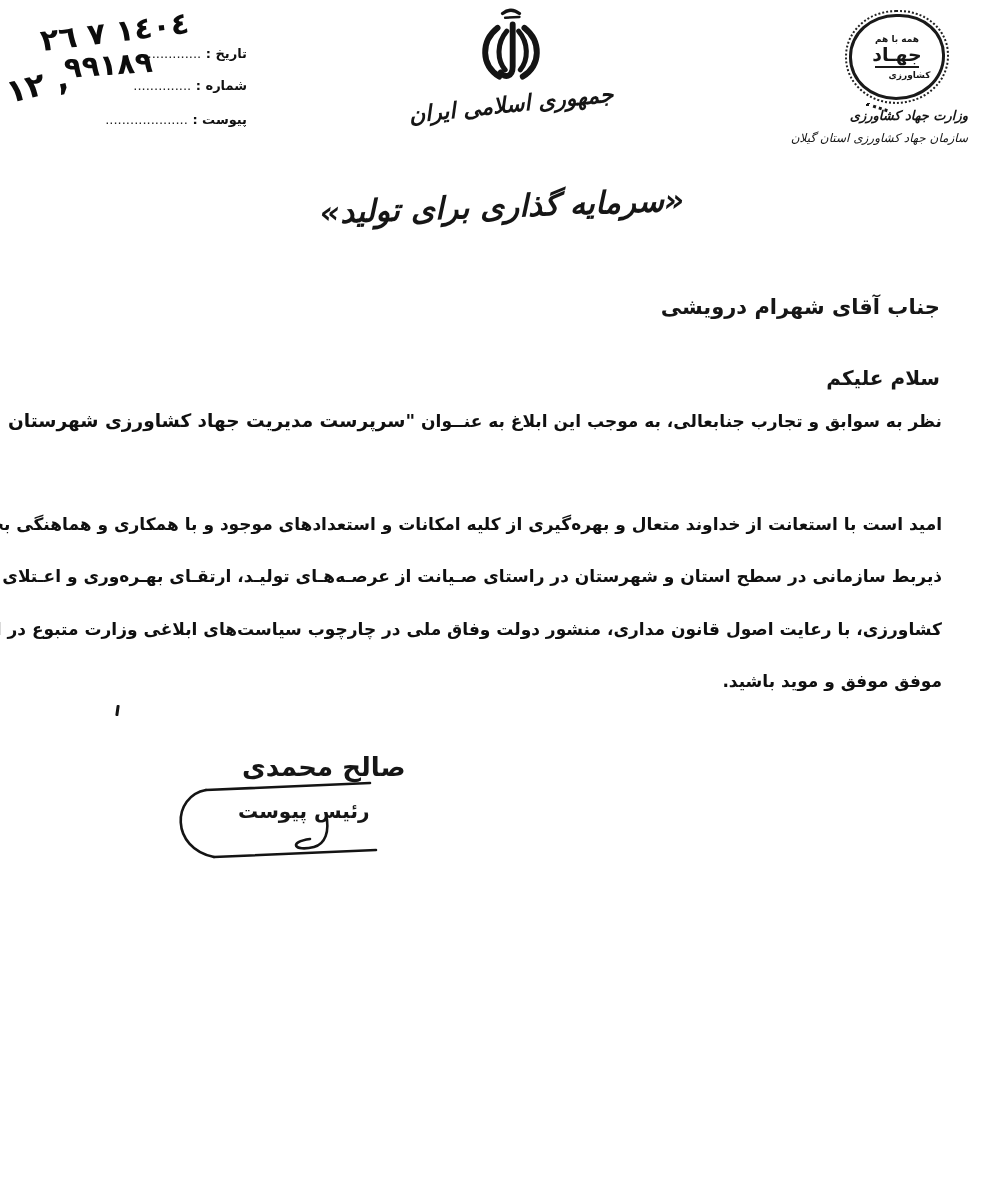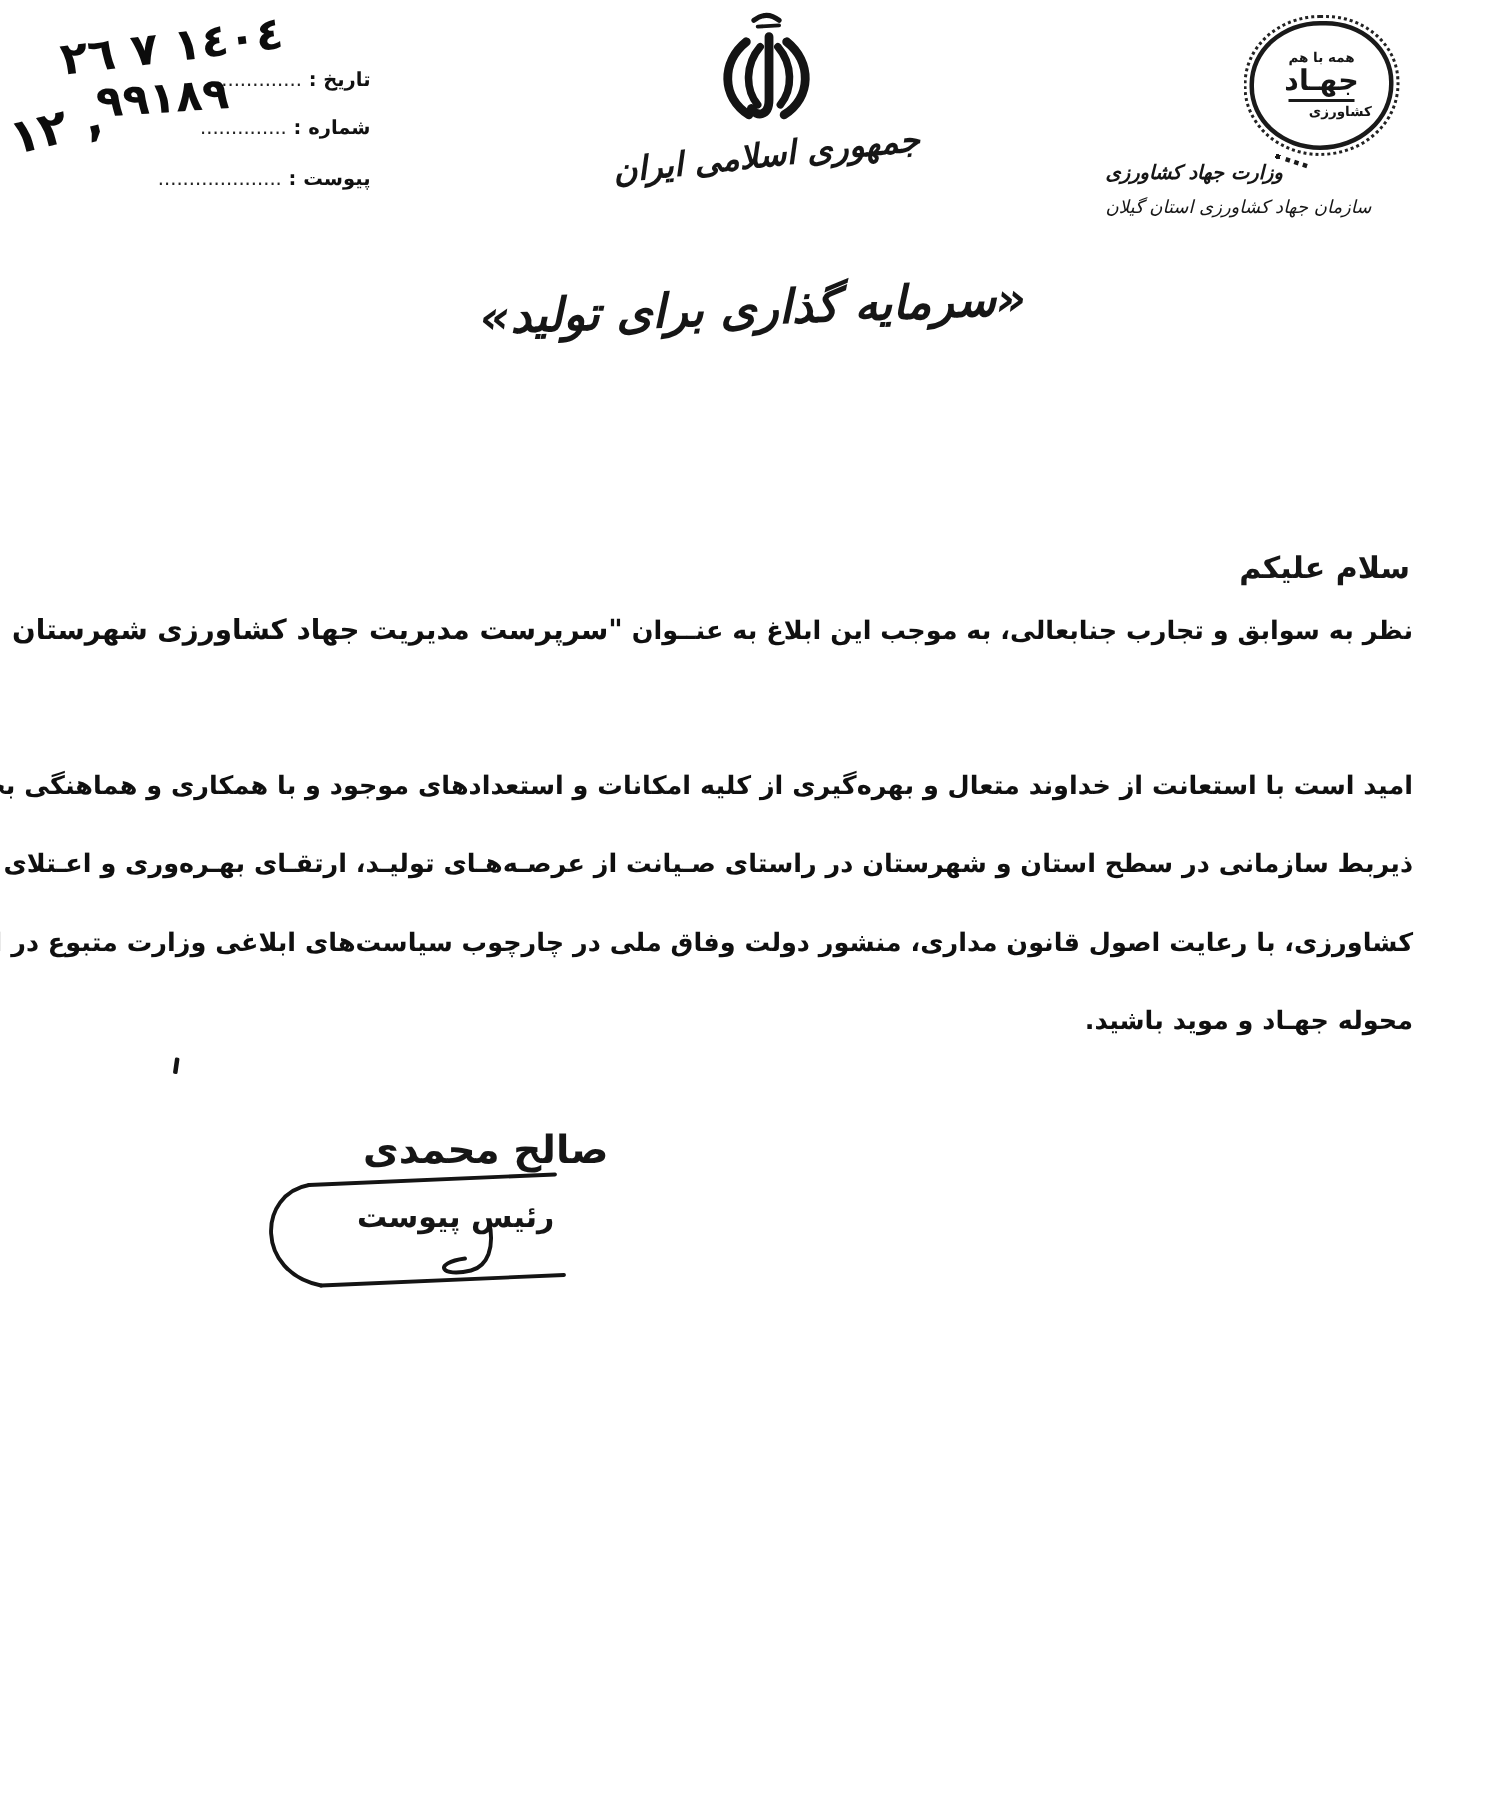--- a/index.html
+++ b/index.html
@@ -53,23 +53,23 @@
     font-size: 22px;
     font-weight: bold;
     font-style: italic;
     transform: rotate(-6deg);
     direction: rtl;
     white-space: nowrap;
   }
   
   .hdr-right {
     position: absolute;
-    top: 14px; right: 52px;
+    top: 14px; right: 36px;
     width: 215px;
-    text-align: left;
+    text-align: right;
     direction: rtl;
   }
   .jihad-logo {
     position: relative;
     width: 96px; height: 86px;
     margin: 0 auto 8px 96px;
   }
   .logo-circle {
     position: absolute; inset: 0;
     border: 3px solid #1a1a1a;
@@ -208,32 +208,33 @@
         <div class="logo-bottom">کشاورزی</div>
       </div>
       <div class="logo-tail"></div>
     </div>
     <div class="ministry">وزارت جهاد کشاورزی</div>
     <div class="organization">سازمان جهاد کشاورزی استان گیلان</div>
   </div>
 
   <div class="slogan">«سرمایه گذاری برای تولید»</div>
 
+  <div class="addressee">جناب آقای شهرام درویشی</div>
   <div class="salutation">سلام علیکم</div>
 
   <div class="body-line line-appoint1">
     <span>نظر به سوابق و تجارب جنابعالی، به موجب این ابلاغ به عنــوان</span>
     <span> </span>
     <span class="bold-title">"سرپرست مدیریت جهاد کشاورزی شهرستان لاهیجان"</span>
   </div>
 
   <div class="para-line para-1">امید است با استعانت از خداوند متعال و  بهره‌گیری از کلیه امکانات و استعدادهای موجود و با همکاری و هماهنگی بخش‌های</div>
   <div class="para-line para-2">ذیربط سازمانی در سطح استان و شهرستان در راستای صـیانت از عرصـه‌هـای تولیـد، ارتقـای بهـره‌وری و اعـتلای بخـش</div>
   <div class="para-line para-3">کشاورزی، با رعایت اصول قانون مداری، منشور دولت وفاق ملی در چارچوب سیاست‌های ابلاغی وزارت متبوع در انجام امـور</div>
-  <div class="para-line para-4">محوله جهـاد و موید باشید.</div>
+  <div class="para-line para-4">موفق موفق و موید باشید.</div>
 
   <div class="ink-mark"></div>
 
   <div class="sig-name">صالح محمدی</div>
   <div class="sig-title">رئیس پیوست</div>
   <svg class="sig-swoosh" width="216" height="96" viewBox="0 0 216 96">
     <g stroke="#141414" fill="none" stroke-width="2.6" stroke-linecap="round">
       <path d="M202 7 L 38 14"></path>
       <path d="M38 14 C 4 20 2 72 46 81"></path>
       <path d="M46 81 L 208 74"></path>

